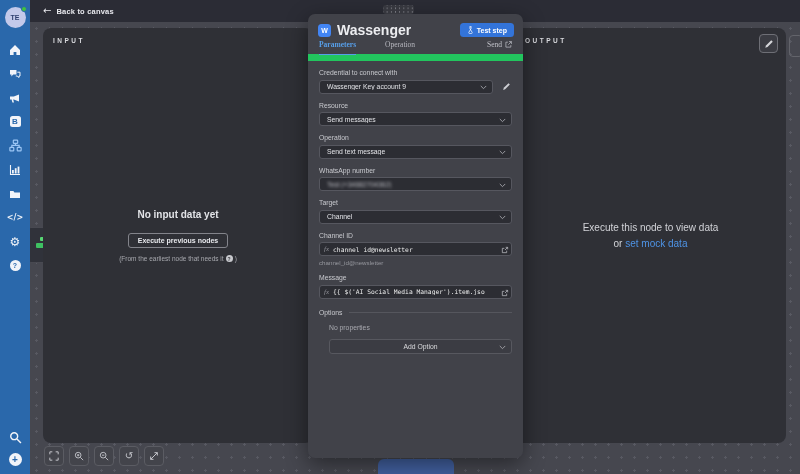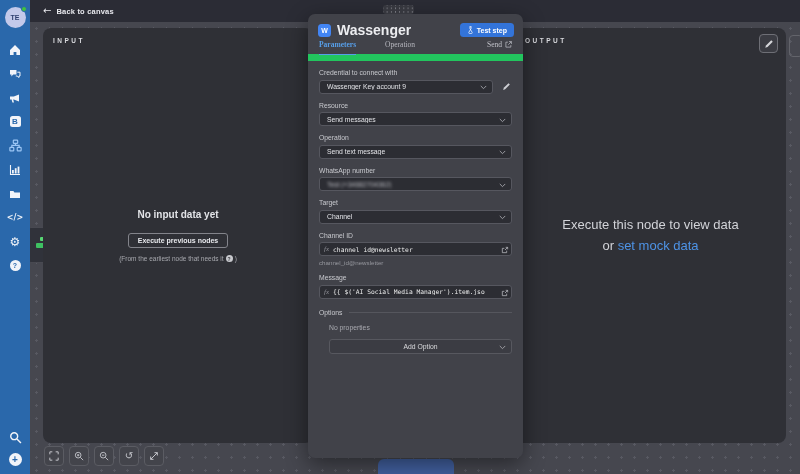--- a/index.html
+++ b/index.html
@@ -44,21 +44,21 @@
     letter-spacing:2.5px; color:#d9dade; }
   .panel-center { position:absolute; inset:0; display:flex; flex-direction:column;
     align-items:center; justify-content:center; text-align:center; }
   .empty-title { font-size:10px; font-weight:700; color:#e3e4e8; }
   .exec-prev-btn { margin-top:13px; height:15px; padding:0 9px; display:flex; align-items:center;
     border:1px solid #83848b; border-radius:3px; background:transparent; color:#e8e9ed;
     font-size:7px; font-weight:700; cursor:pointer; font-family:inherit; }
   .input-hint { margin-top:7px; display:flex; align-items:center; gap:2px; font-size:6.5px; color:#a7a8ae; }
   .mini-q { width:7px; height:7px; border-radius:50%; background:#c9cacf; color:#2f3036;
     font-size:5px; font-weight:700; display:flex; align-items:center; justify-content:center; }
-  .out-line { font-size:13px; color:#d2d3d8; line-height:1.6; }
+  .out-line { font-size:10px; color:#d2d3d8; line-height:1.6; }
   .link-blue { color:#4e93e6; cursor:pointer; }
   .edit-out-btn { position:absolute; top:6px; right:8px; width:19px; height:19px; border-radius:4px;
     background:#3b3c43; border:1px solid #6e6f76; display:flex; align-items:center; justify-content:center; cursor:pointer; }
 
   .hidden-side-btn { position:absolute; left:789px; top:35px; width:14px; height:22px;
     border:1px solid #63646b; border-radius:4px; z-index:2; background:transparent; }
 
   
   .node-stub { position:absolute; left:24px; top:227px; width:50px; height:36px; background:#30323a;
     border:1px solid #484951; border-radius:7px; z-index:2; padding:9px 0 0 11px; }

